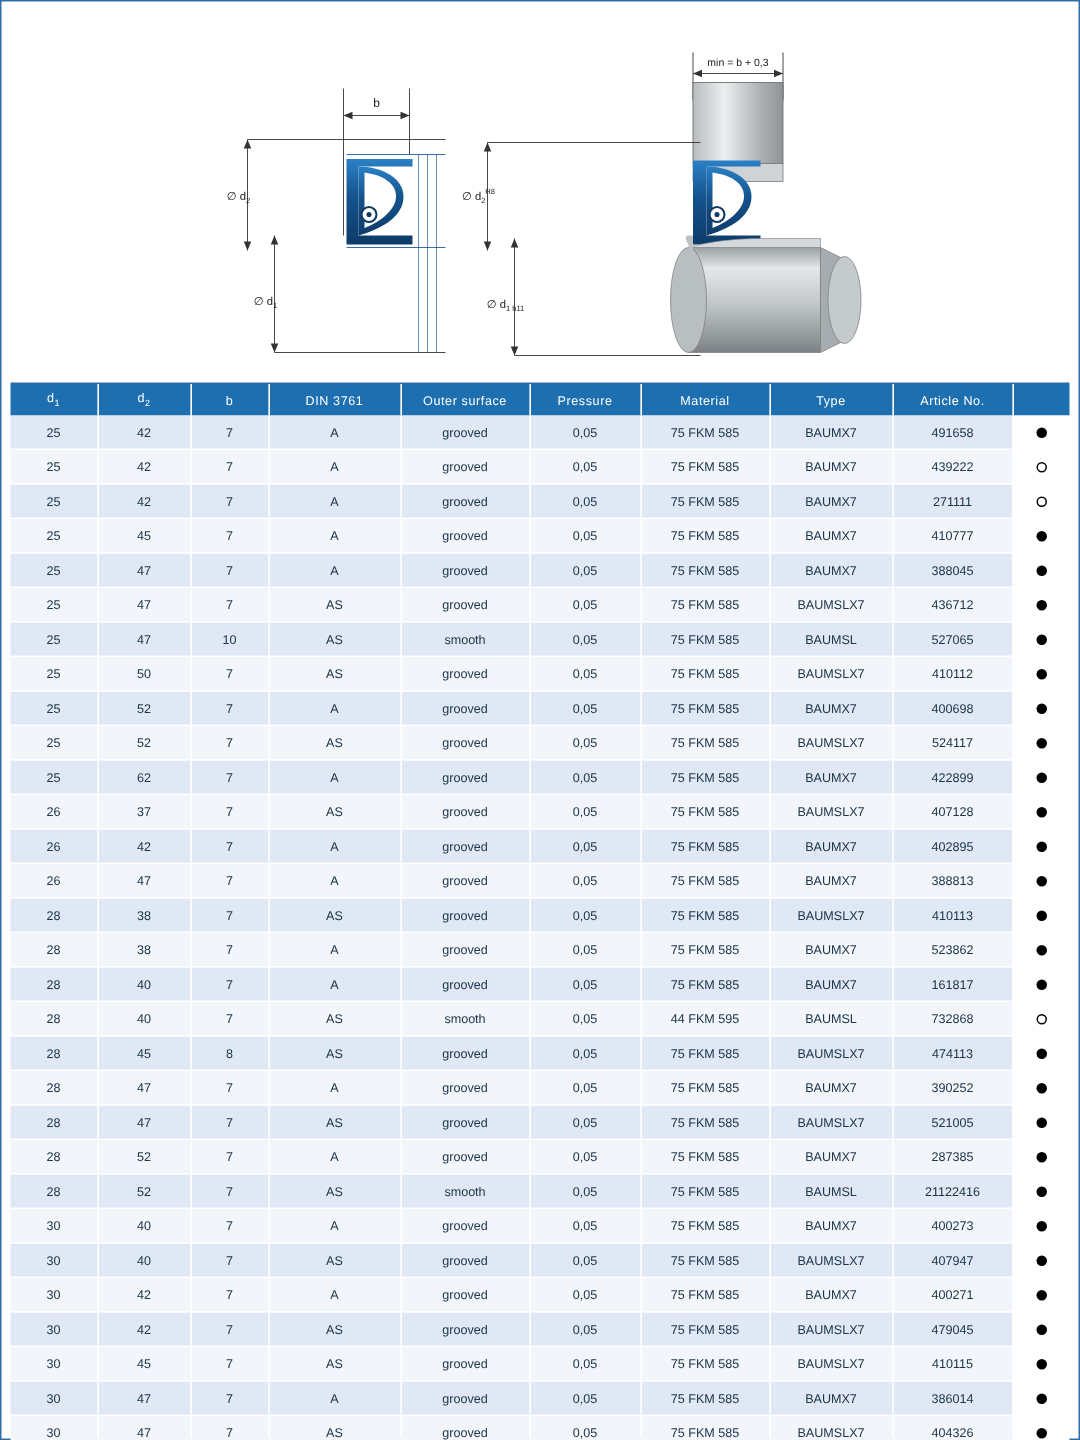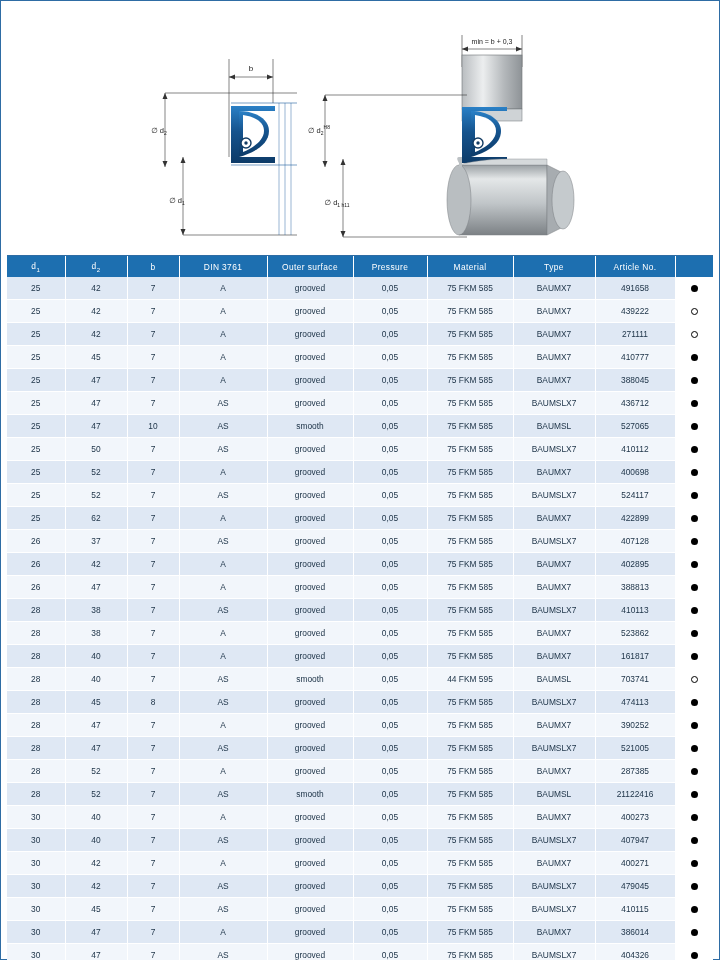--- a/index.html
+++ b/index.html
@@ -414,21 +414,21 @@
         </tr>
         <tr class="even">
           <td>28</td>
           <td>40</td>
           <td>7</td>
           <td>AS</td>
           <td>smooth</td>
           <td>0,05</td>
           <td>44 FKM 595</td>
           <td>BAUMSL</td>
-          <td>703741</td>
+          <td>732868</td>
           <td class="dotcell"><span class="dot open"></span></td>
         </tr>
         <tr class="odd">
           <td>28</td>
           <td>45</td>
           <td>8</td>
           <td>AS</td>
           <td>grooved</td>
           <td>0,05</td>
           <td>75 FKM 585</td>

